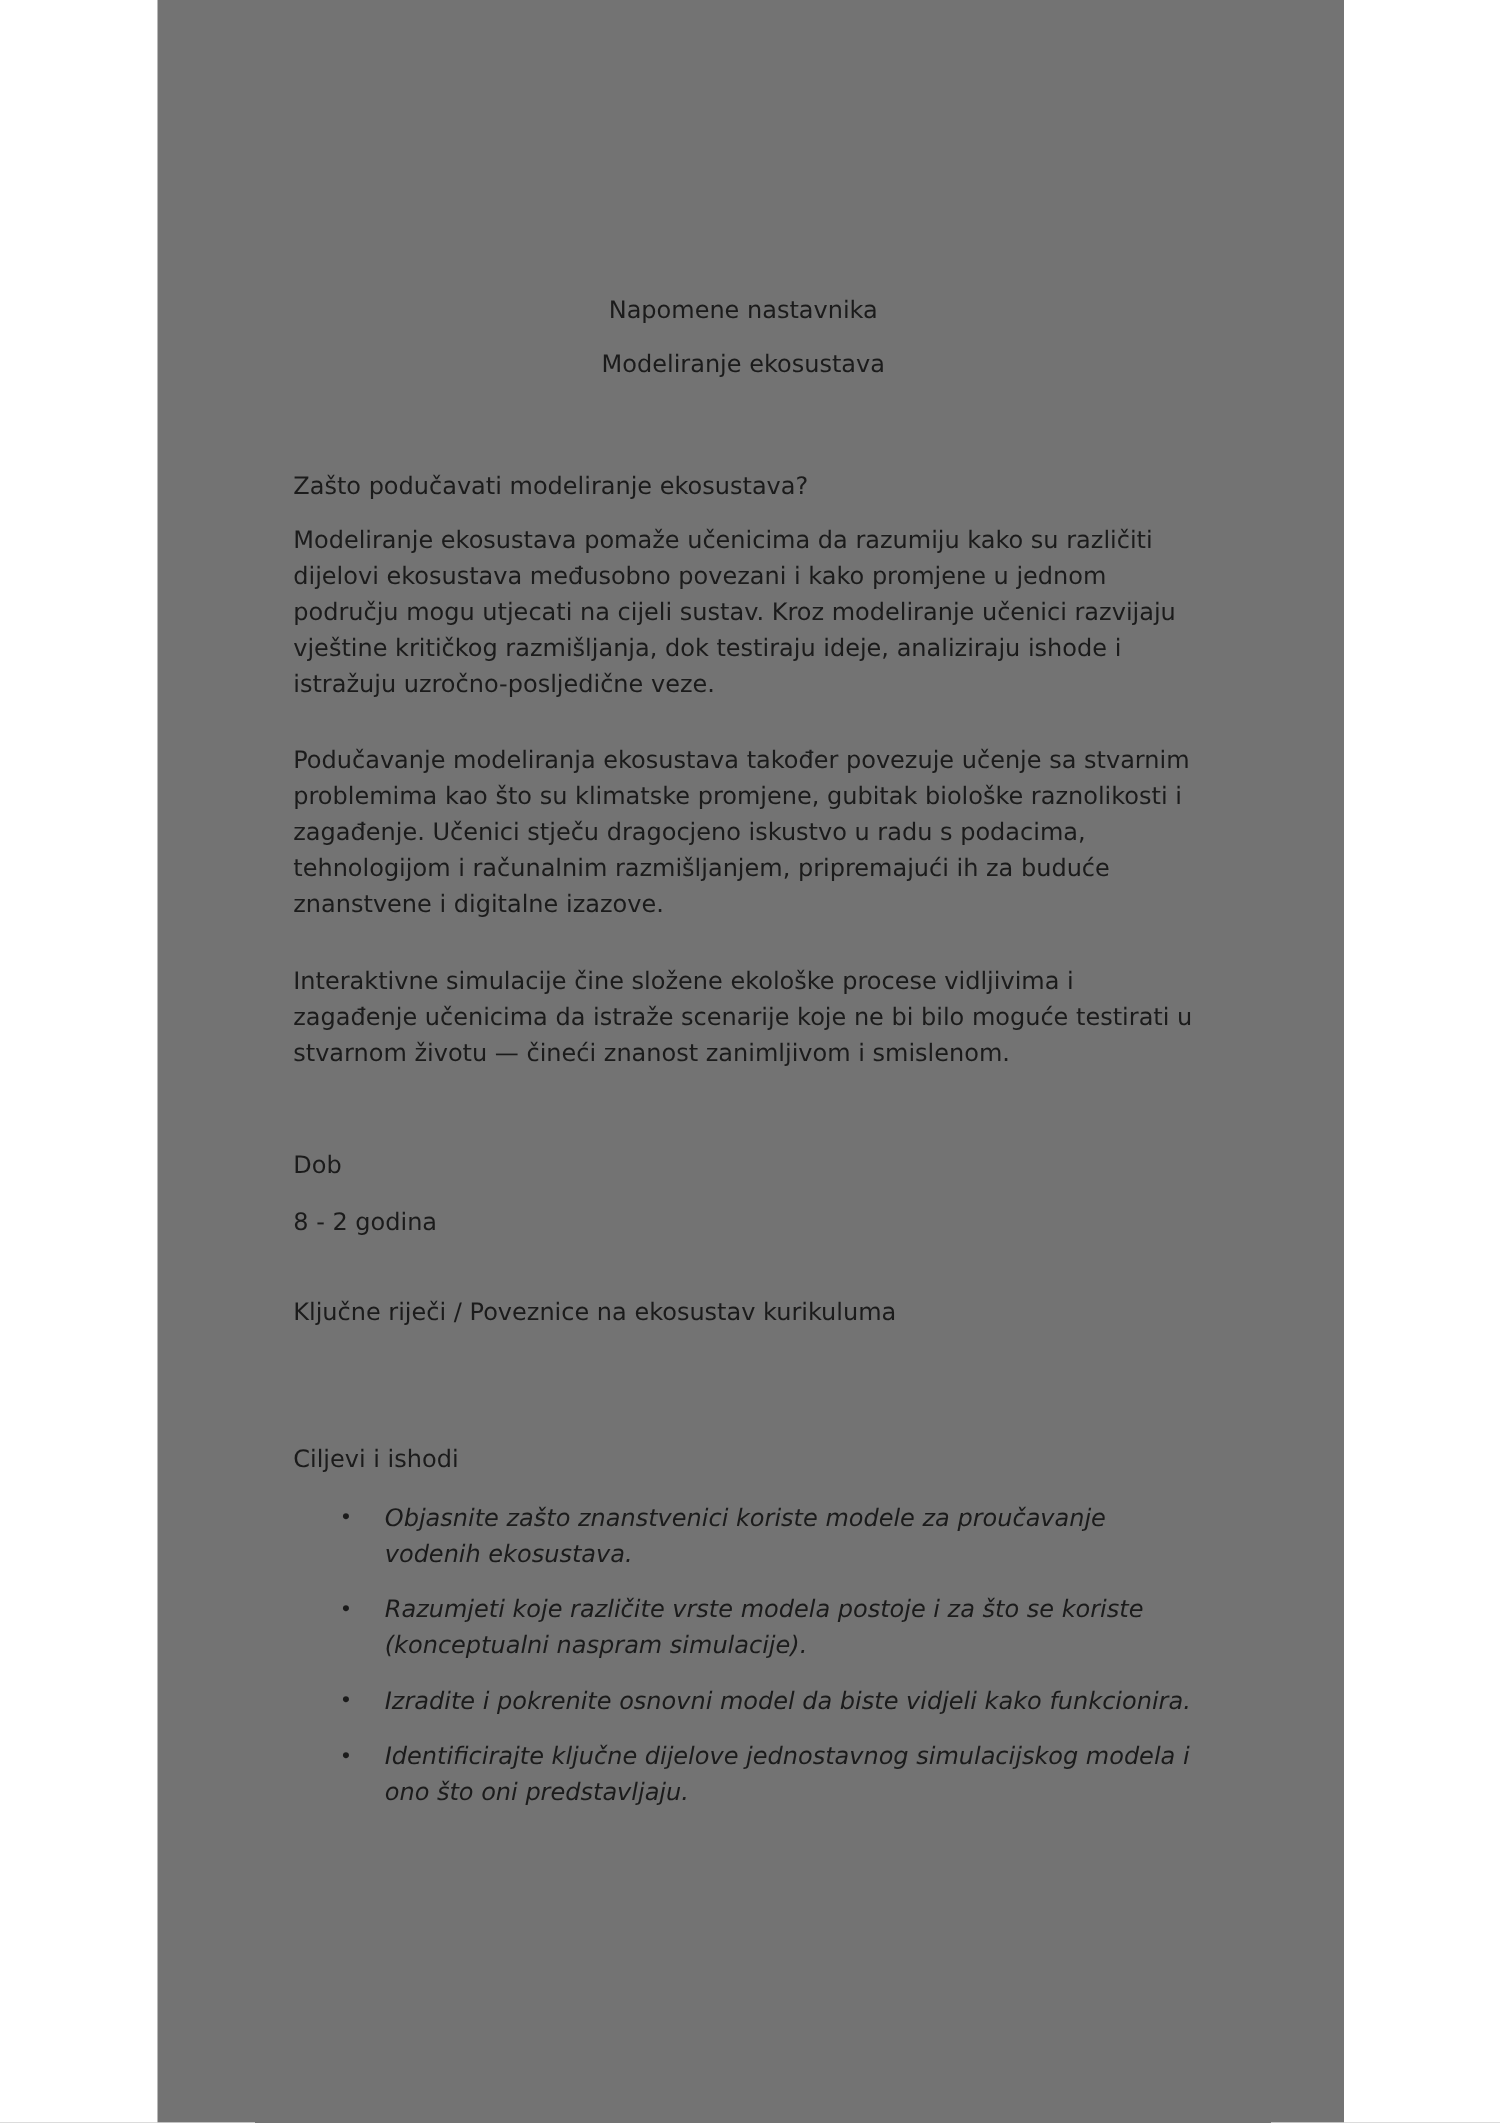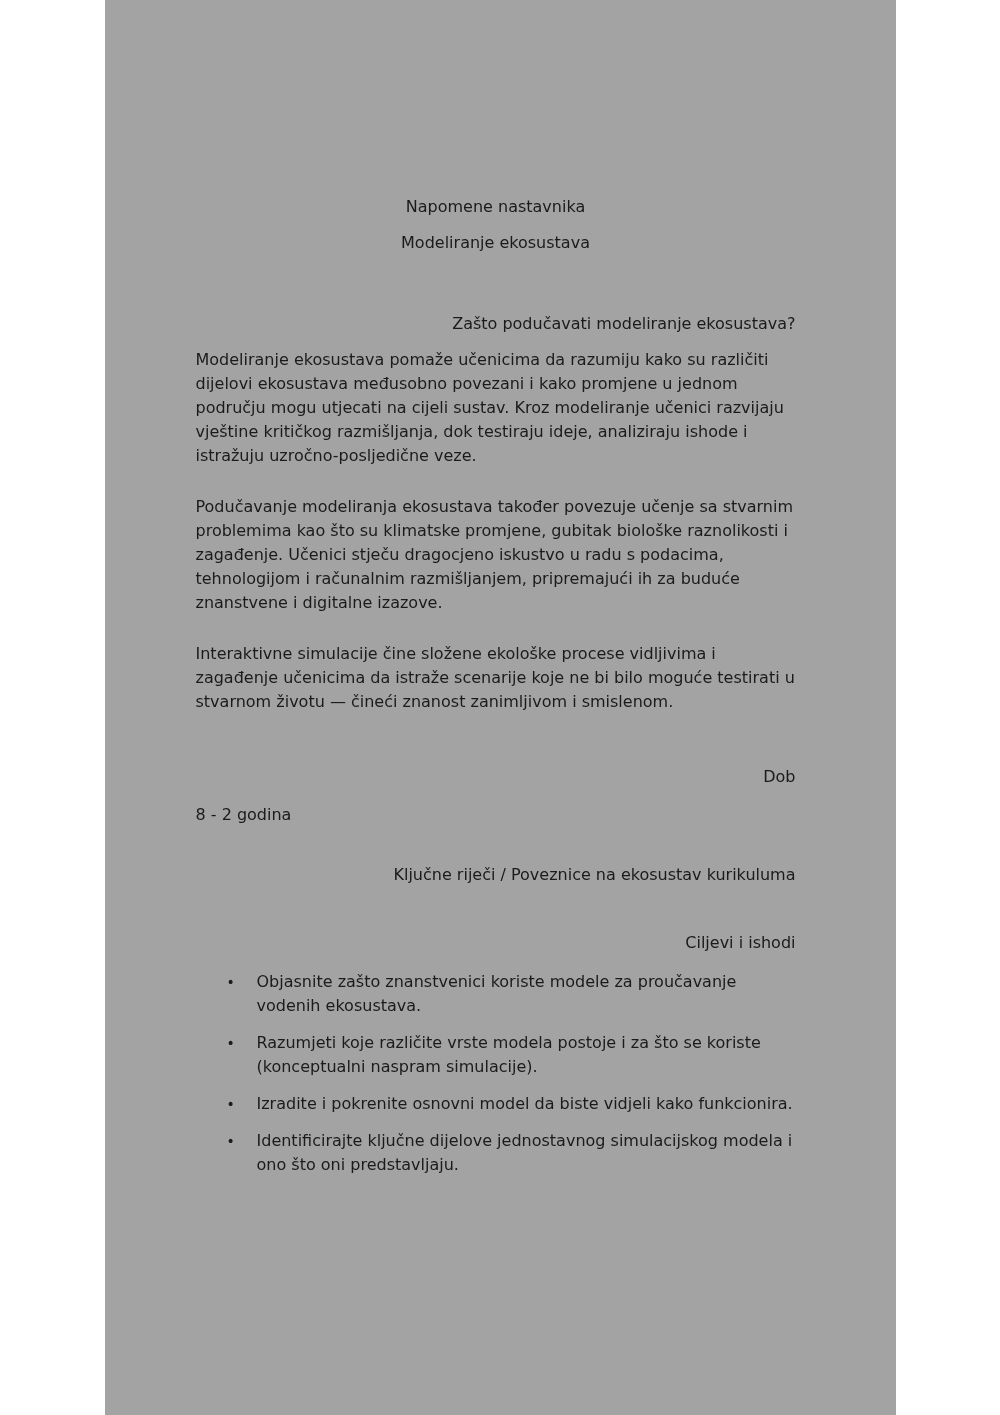--- a/index.html
+++ b/index.html
@@ -5,59 +5,59 @@
   html, body {
     margin: 0;
     padding: 0;
     background: #ffffff;
   }
   .page {
     position: relative;
     width: 791px;
     height: 1415px;
     margin: 0 auto;
-    background: #a3a3a3;
+    background: #737373;
     box-sizing: border-box;
     padding: 195px 100px 0 91px;
     font-family: "DejaVu Sans", "Liberation Sans", sans-serif;
     font-size: 16px;
     line-height: 24px;
     color: #1b1b1b;
     overflow: hidden;
   }
   .doc-header {
     text-align: center;
   }
   .doc-header p {
     margin: 0 0 12px 0;
   }
   .heading {
     margin: 0;
     font-weight: normal;
     font-size: 16px;
     line-height: 24px;
-    text-align: right;
   }
   .h-why      { margin-top: 57px; }
   .h-age      { margin-top: 51px; }
   .h-keywords { margin-top: 36px; }
-  .h-goals    { margin-top: 44px; }
+  .h-goals    { margin-top: 74px; }
   .para {
     margin: 27px 0 0 0;
   }
   .para-first {
     margin-top: 12px;
   }
   .age-value {
     margin: 14px 0 0 0;
   }
   ul.goals {
     list-style: none;
     margin: 15px 0 0 0;
     padding: 0;
+    font-style: italic;
   }
   ul.goals li {
     position: relative;
     padding-left: 61px;
     margin-bottom: 13px;
   }
   ul.goals li::before {
     content: "\2022";
     position: absolute;
     left: 31px;

